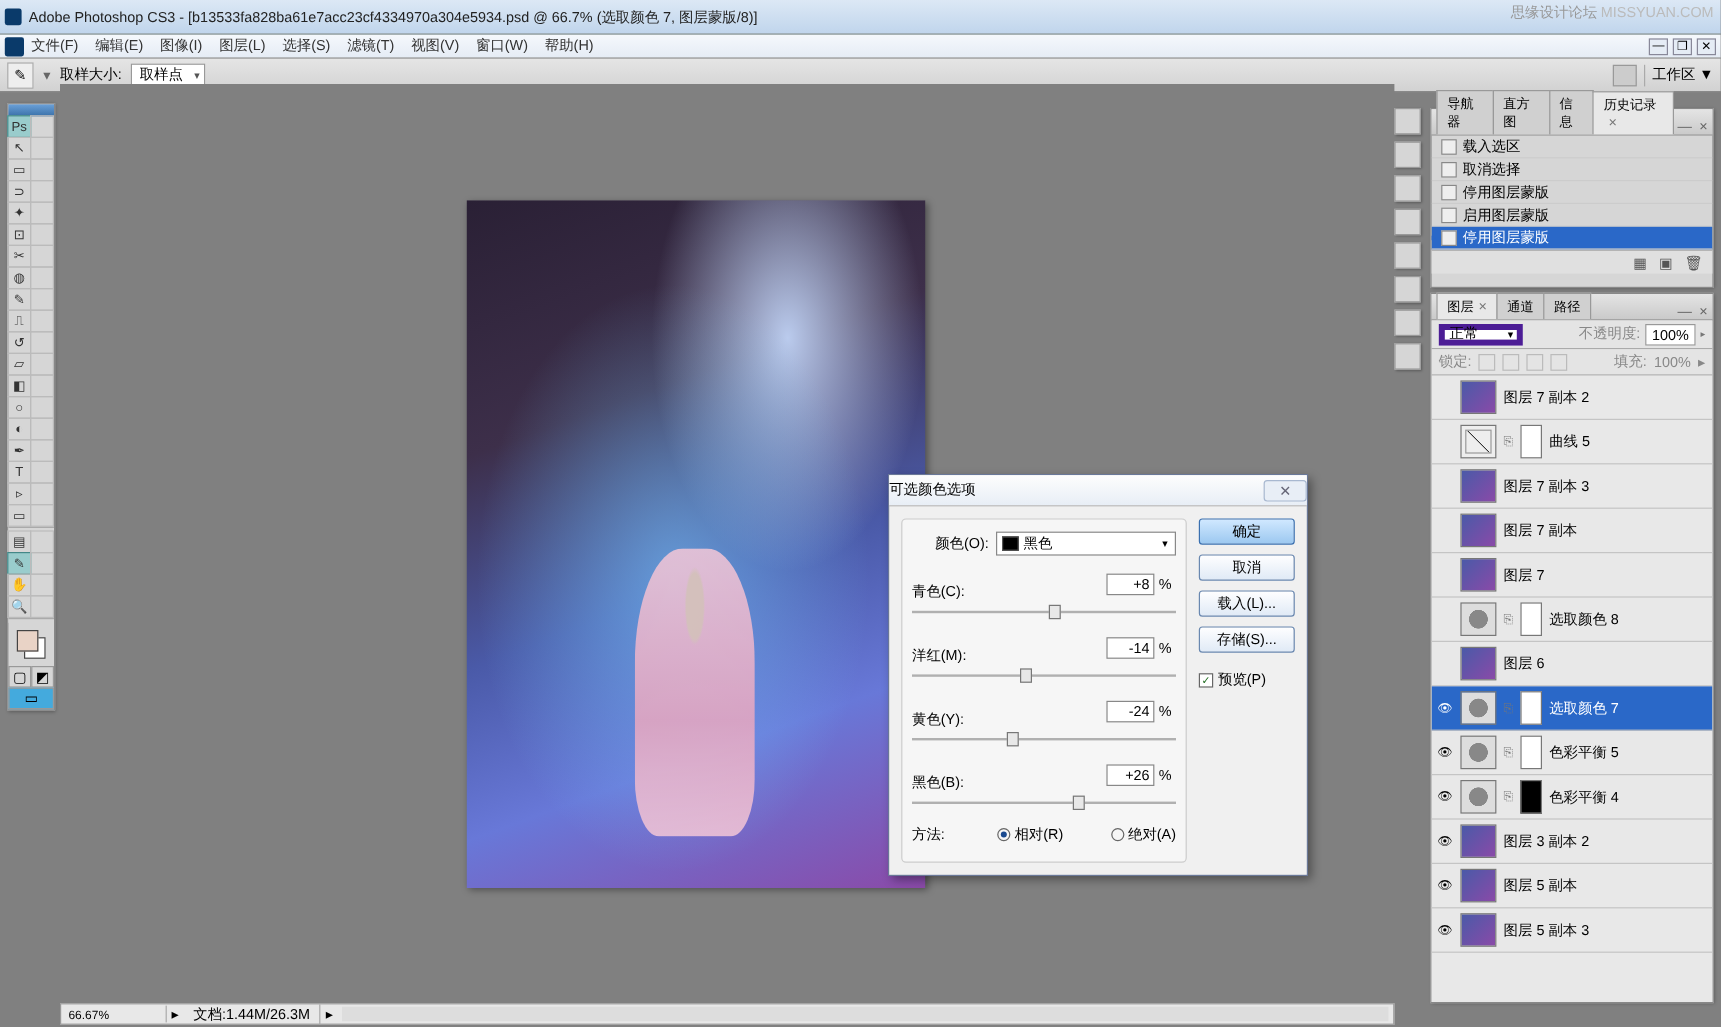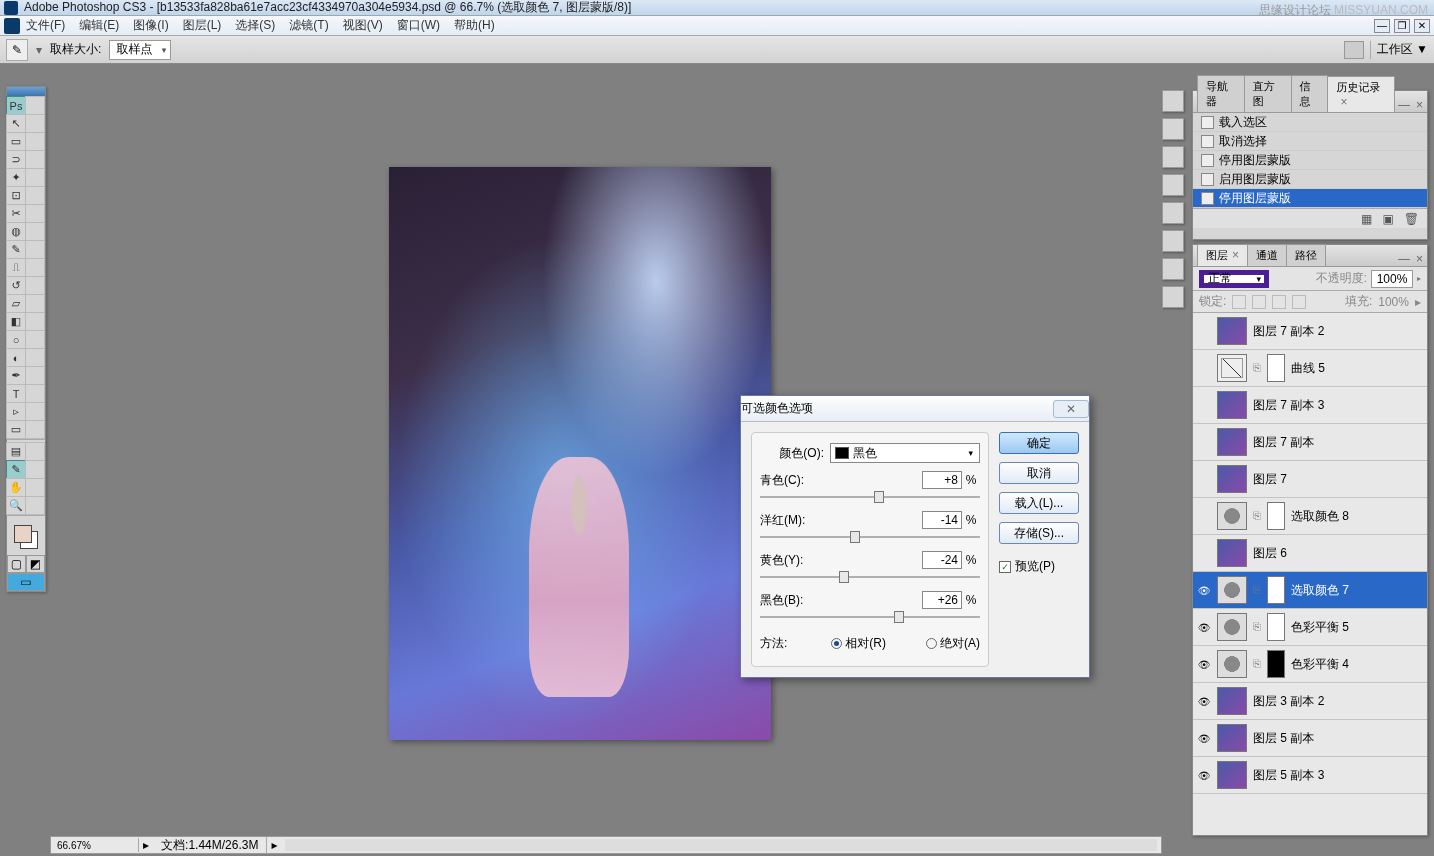--- a/index.html
+++ b/index.html
@@ -1,19 +1,19 @@
 <!DOCTYPE html>
 <html><head>
 <meta charset="utf-8">
 <style>
 * { margin:0; padding:0; box-sizing:border-box; font-family:"Microsoft YaHei",SimSun,Arial,sans-serif; font-size:12px; }
 body { width:1434px; height:856px; background:#808080; overflow:hidden; position:relative; }
 
 
-.titlebar { height:16px; background:linear-gradient(#dce8f5,#c0d5ec); display:flex; align-items:center; padding:0 4px; border-bottom:1px solid #9aa; }
+.titlebar { height:29px; background:linear-gradient(#dce8f5,#c0d5ec); display:flex; align-items:center; padding:0 4px; border-bottom:1px solid #9aa; }
 .titlebar .ps-icon { width:14px; height:14px; background:#0a3a6a; margin-right:6px; border-radius:2px; }
 .titlebar .ttl { flex:1; color:#222; white-space:nowrap; overflow:hidden; }
 .wm { position:absolute; right:6px; top:2px; color:#999; font-size:11px; }
 
 
 .docbar { height:20px; background:linear-gradient(#f5f8fc,#e5ecf5); display:flex; align-items:center; padding:0 4px; border-bottom:1px solid #aaa; }
 .docbar .ps2 { width:16px; height:16px; background:#0a3a6a; margin-right:6px; border-radius:2px; }
 .docbar .menus { display:flex; gap:14px; color:#333; }
 .docbar .win-ctrls { margin-left:auto; display:flex; gap:4px; }
 .win-ctrls span { width:16px; height:14px; border:1px solid #889; background:#e5ecf5; display:flex; align-items:center; justify-content:center; font-size:10px; cursor:pointer; }
@@ -59,21 +59,21 @@
 .dialog .dlg-title .cls { margin-left:auto; width:36px; height:18px; border:1px solid #a8b8d0; border-radius:3px; background:#e8eef6; display:flex; align-items:center; justify-content:center; color:#667; cursor:pointer; }
 .dialog .body { display:flex; padding:10px; gap:10px; }
 .dialog .left { flex:1; border:1px solid #ccc; border-radius:4px; padding:10px 8px 14px; background:#f6f6f6; }
 .dialog .row2 { display:flex; align-items:center; margin-bottom:4px; }
 .dialog .lbl { width:70px; text-align:right; padding-right:6px; }
 .dialog .colorsel { flex:1; height:20px; border:1px solid #888; background:#fff; display:flex; align-items:center; padding:0 4px; position:relative; }
 .dialog .colorsel .sw { width:14px; height:12px; background:#000; margin-right:4px; border:1px solid #555;}
 .dialog .colorsel::after { content:"▾"; position:absolute; right:6px; font-size:9px;}
 .dialog .slrow { margin:8px 0 2px; }
 .dialog .slrow .top { display:flex; align-items:center; }
-.dialog .slrow .nm { flex:1; }
+.dialog .slrow .nm { flex:1;margin-top:14px; }
 .dialog .slrow input[type=text] { width:40px; height:18px; border:1px solid #888; text-align:right; padding-right:3px; background:#fff; }
 .dialog .slrow .pct { width:18px; text-align:center; }
 .dialog .slider { height:12px; position:relative; margin-top:2px; }
 .dialog .slider .track { position:absolute; left:0; right:0; top:5px; height:2px; background:#b0b0b0; }
 .dialog .slider .thumb { position:absolute; top:0; width:10px; height:12px; background:#e8e8e8; border:1px solid #777; transform:translateX(-5px); }
 .dialog .method { margin-top:12px; display:flex; align-items:center; gap:10px;justify-content:space-between; }
 .dialog .method .ml { margin-right:4px; }
 .dialog .radio { width:11px; height:11px; border:1px solid #666; border-radius:50%; display:inline-block; vertical-align:middle; margin-right:3px; position:relative; }
 .dialog .radio.on::after { content:""; position:absolute; inset:2px; background:#1a4a90; border-radius:50%; }
 .dialog .right { width:80px; display:flex; flex-direction:column; gap:8px; }

